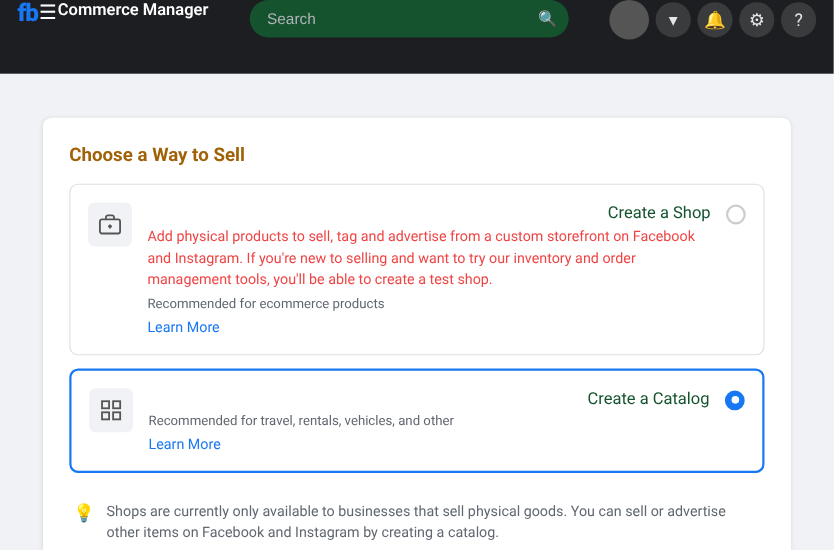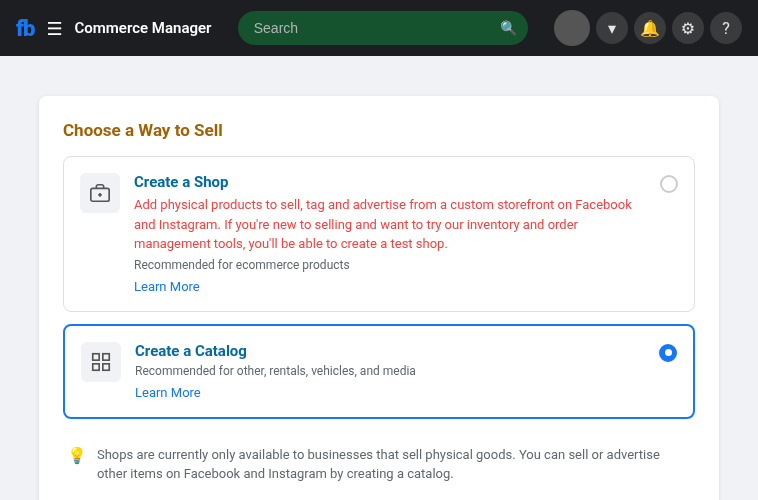--- a/index.html
+++ b/index.html
@@ -7,25 +7,25 @@
       font-family: -apple-system, BlinkMacSystemFont, 'Segoe UI', Roboto, Arial, sans-serif;
       background: #f0f2f5;
       width: 758px;
       height: 500px;
       overflow: hidden;
     }
 
     
     .topbar {
       background: #1c1e21;
-      height: 56px;
-      display: flex;
-      align-items: center;
+      height: 67px;
+      display: flex;
+      align-items: flex-start;
       padding: 0 16px;
-      gap: 12px;
+      gap: 1px;
     }
     .topbar-logo {
       color: #1877f2;
       font-size: 22px;
       font-weight: 900;
       letter-spacing: -1px;
     }
     .topbar-hamburger {
       color: #fff;
       font-size: 18px;
@@ -137,23 +137,24 @@
       justify-content: center;
       flex-shrink: 0;
       color: #444;
       font-size: 20px;
     }
     .option-content {
       flex: 1;
     }
     .option-title {
       font-size: 15px;
-      font-weight: 700;
-      color: #0369a1;
+      font-weight: 400;
+      color: #14532d;
       margin-bottom: 4px;
+      text-align: right;
     }
     .option-desc {
       font-size: 13px;
       color: #ef4444;
       line-height: 1.5;
       margin-bottom: 4px;
     }
     .option-recommended {
       font-size: 12px;
       color: #606770;
@@ -264,21 +265,21 @@
       <div class="option-icon">
         <svg width="22" height="22" viewBox="0 0 24 24" fill="none" stroke="#555" stroke-width="1.8">
           <rect x="3" y="3" width="7" height="7"></rect>
           <rect x="14" y="3" width="7" height="7"></rect>
           <rect x="3" y="14" width="7" height="7"></rect>
           <rect x="14" y="14" width="7" height="7"></rect>
         </svg>
       </div>
       <div class="option-content">
         <div class="option-title">Create a Catalog</div>
-        <div class="option-recommended">Recommended for other, rentals, vehicles, and media</div>
+        <div class="option-recommended">Recommended for travel, rentals, vehicles, and other</div>
         <a class="option-learn" href="#">Learn More</a>
       </div>
       <div class="option-radio checked"></div>
     </div>
 
     <div class="info-box">
       <span class="info-icon">💡</span>
       <span class="info-text">Shops are currently only available to businesses that sell physical goods. You can sell or advertise other items on Facebook and Instagram by creating a catalog.</span>
     </div>
 

